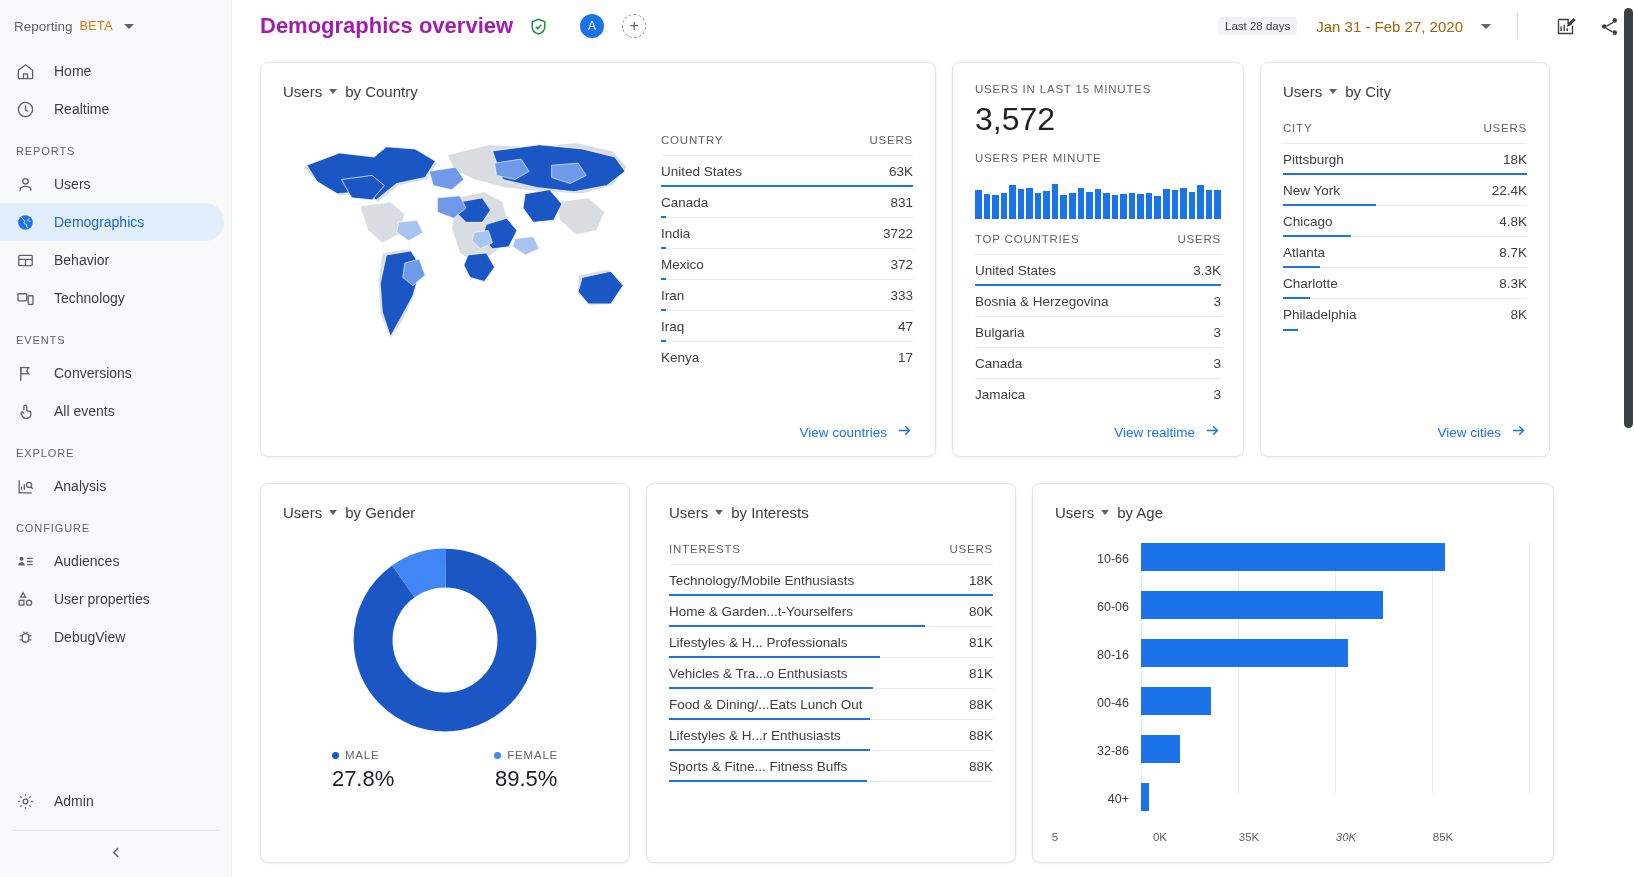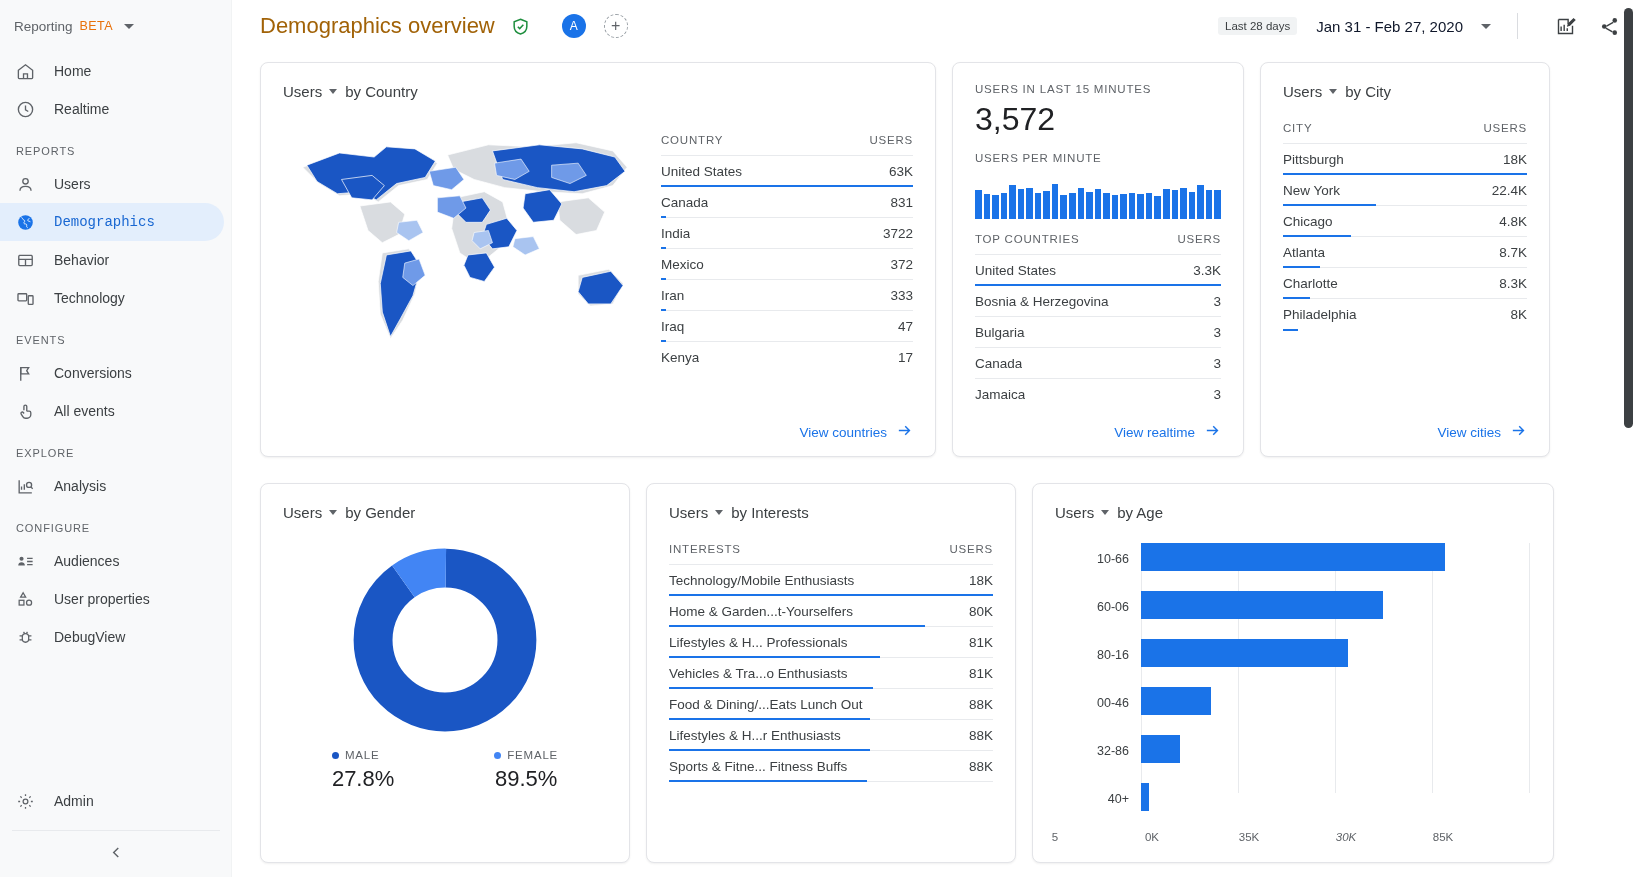--- a/index.html
+++ b/index.html
@@ -36,21 +36,21 @@
     height: 38px; padding-left: 14px; margin: 0 0 0 0;
     cursor: pointer; color: #3c4043; font-size: 14px;
   }
   .nav-item .nav-ico {
     width: 22px; height: 22px; flex: 0 0 22px;
     display: flex; align-items: center; justify-content: center;
     color: #5f6368;
   }
   .nav-item.active {
     background: #e3eefc; border-radius: 0 19px 19px 0;
-    width: 224px; color: #1967d2; font-family: Liberation Mono, monospace;
+    width: 224px; color: #1967d2;
   }
   .nav-item.active .nav-ico { color: #1a73e8; }
   .nav-section {
     font-size: 11px; letter-spacing: .9px; color: #5f6368;
     padding: 0 0 0 16px; margin-top: 17px; margin-bottom: 8px;
     font-weight: 500;
   }
   .sidebar-bottom {
     position: absolute; bottom: 0; left: 0; width: 232px;
   }
@@ -60,42 +60,42 @@
     height: 46px; display: flex; align-items: center; justify-content: center;
     color: #5f6368; cursor: pointer;
   }
 
   
   .main { flex: 1; height: 877px; background: #fff; position: relative; overflow: hidden; }
   .topbar {
     height: 52px; display: flex; align-items: center;
     padding: 0 12px 0 28px; gap: 10px;
   }
-  .page-title { font-size: 22px; color: #a16207; font-weight: 400; text-align: right; }
+  .page-title { font-size: 22px; color: #a21caf; font-weight: 700; text-align: right; }
   .shield {
     width: 19px; height: 19px; margin-left: 6px; display: inline-flex;
     align-items: center; justify-content: center;
   }
   .avatar {
     width: 24px; height: 24px; border-radius: 50%; background: #1a73e8;
     color: #fff; font-size: 12px; display: flex; align-items: center;
     justify-content: center; margin-left: 22px; cursor: pointer;
   }
   .add-btn {
     width: 24px; height: 24px; border-radius: 50%;
     border: 1.5px dashed #9aa0a6; color: #5f6368;
     display: flex; align-items: center; justify-content: center;
     font-size: 16px; line-height: 1; margin-left: 8px; cursor: pointer;
   }
   .topbar-spacer { flex: 1; }
   .range-badge {
     background: #f1f3f4; color: #3c4043; font-size: 11.5px;
     padding: 3px 7px; border-radius: 3px;
   }
-  .range-text { font-size: 15px; color: #0f172a; margin-left: 9px; }
+  .range-text { font-size: 15px; color: #a16207; margin-left: 9px; }
   .range-caret {
     width: 0; height: 0; margin-left: 8px;
     border-left: 5px solid transparent; border-right: 5px solid transparent;
     border-top: 5px solid #5f6368;
   }
   .vert-sep { width: 1px; height: 26px; background: #dadce0; margin: 0 16px; }
   .icon-btn { width: 26px; height: 26px; color: #3c4043; cursor: pointer;
     display: flex; align-items: center; justify-content: center; margin-left: 8px; }
   .scroll-gutter {
     position: absolute; right: 0; top: 0; width: 12px; height: 877px;
@@ -750,21 +750,21 @@
             </div>
             <div class="age-row">
               <span class="age-lbl">40+</span>
               <span class="age-bar-area">
                   <span class="age-bar" style="width:2%;display:block"></span>
                 </span>
             </div>
 
             <div class="age-axis">
               <span class="age-tick" style="left:0px;">5</span>
-              <span class="age-tick" style="left:97px;">0K</span>
+              <span class="age-tick" style="left:105px;">0K</span>
               <span class="age-tick" style="left:194px;">35K</span>
               <span class="age-tick" style="left:291px;font-style:italic;">30K</span>
               <span class="age-tick" style="left:388px;">85K</span>
             </div>
           </div>
         </div>
       </div>
 
     </div>
   </section>

